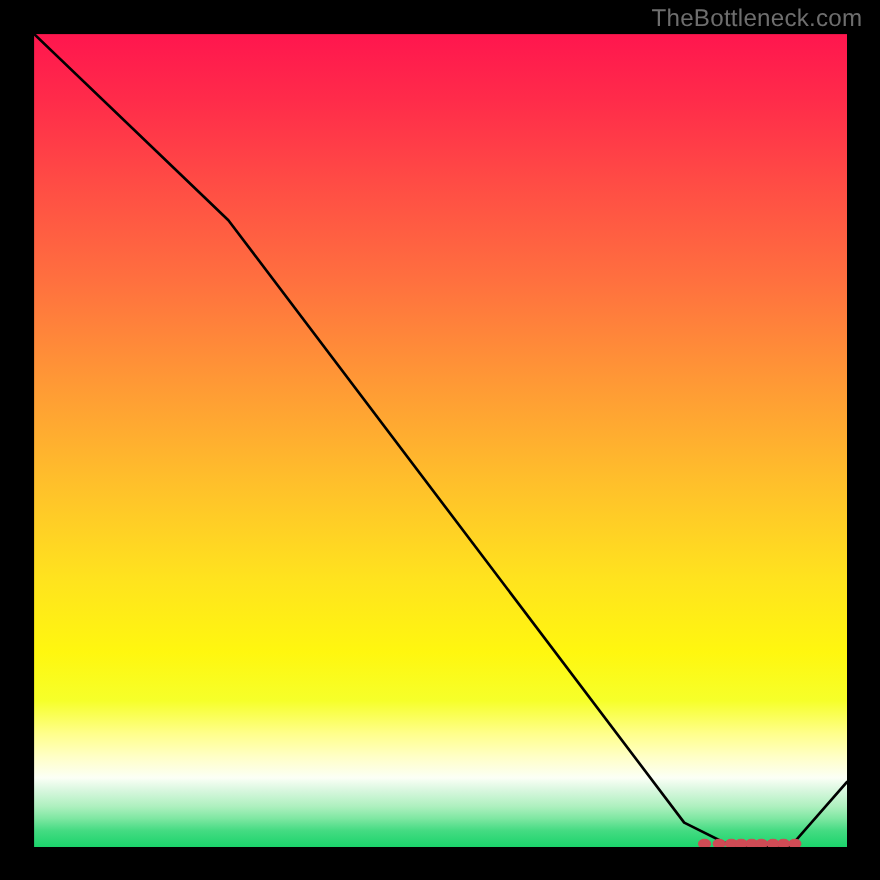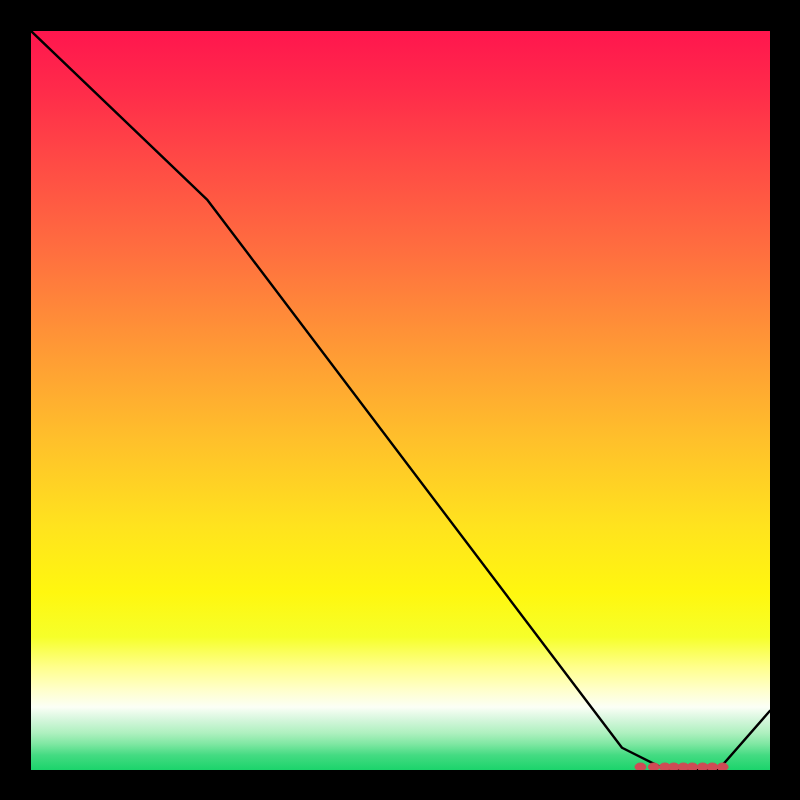--- a/index.html
+++ b/index.html
@@ -68,20 +68,21 @@
   .dot {
     fill: #cf4b55;
     stroke: #cf4b55;
   }
 </style>
 </head>
 <body>
 
 <div class="frame">
 
+  <div class="attribution">TheBottleneck.com</div>
 
   <div class="plot-outer">
     <div class="plot">
 
       <svg class="gradient" width="740" height="740" preserveAspectRatio="none" viewBox="0 0 740 740">
         <defs>
           <linearGradient id="bg-grad" x1="0" y1="0" x2="0" y2="1">
               <stop offset="0.00%" stop-color="#ff164e"></stop>
               <stop offset="8.00%" stop-color="#ff2b4a"></stop>
               <stop offset="18.00%" stop-color="#ff4b45"></stop>

